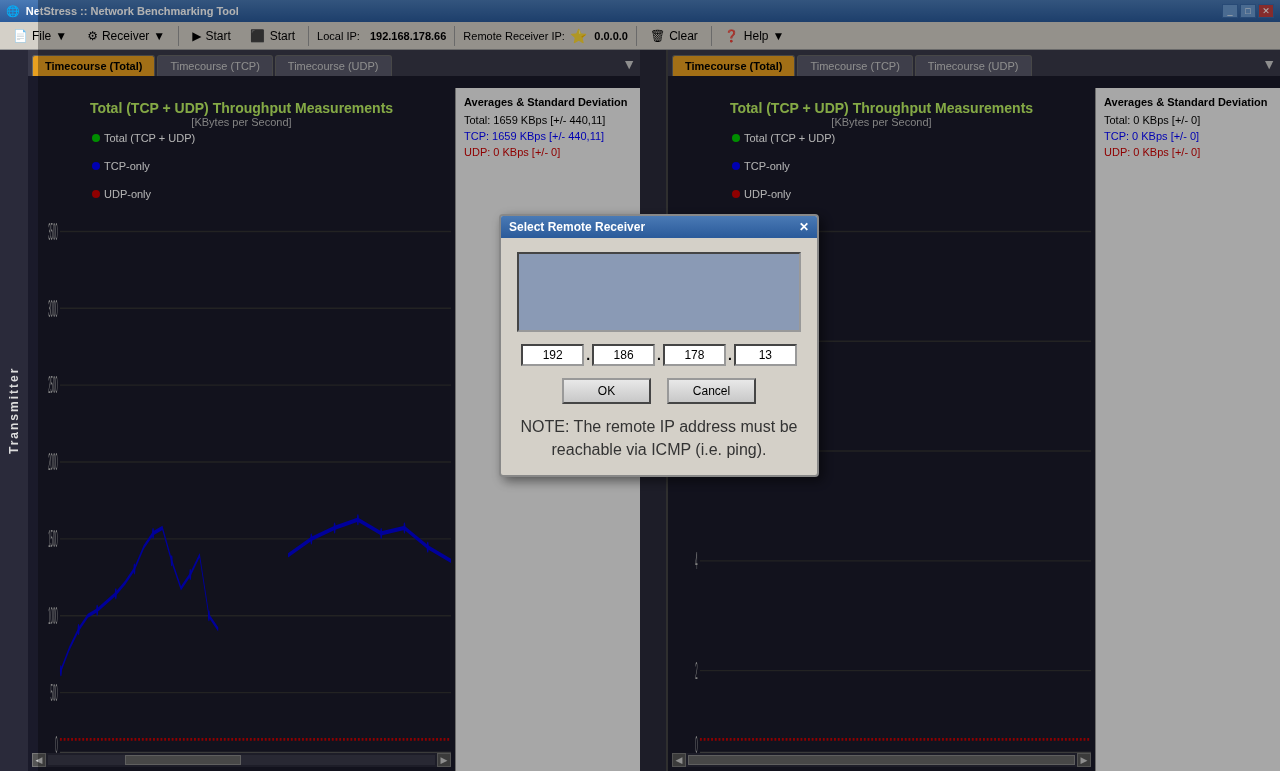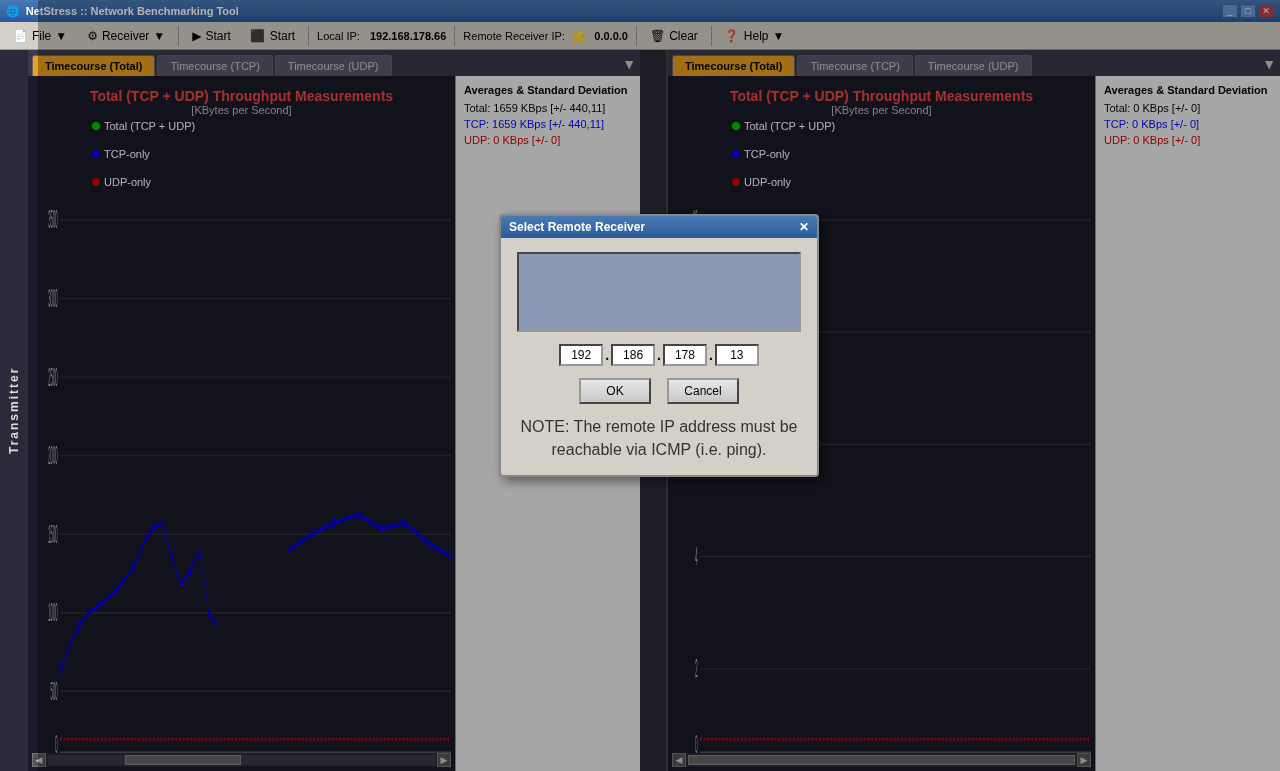--- a/index.html
+++ b/index.html
@@ -126,33 +126,34 @@
       letter-spacing: 2px;
       font-weight: bold;
     }
 
     
     .chart-panel {
       flex: 1;
       background: #1a1a2a;
       display: flex;
       flex-direction: column;
+      gap: 12px;
     }
 
     .chart-area {
       flex: 1;
       background: #1a1a2a;
       position: relative;
       padding: 8px 4px 4px 4px;
     }
 
     .chart-title {
       text-align: center;
       font-size: 14px;
-      color: #ef4444;
+      color: #bef264;
       font-weight: bold;
       padding-top: 4px;
     }
     .chart-subtitle {
       text-align: center;
       font-size: 11px;
       color: #bbb;
     }
 
     .legend {
@@ -286,21 +287,21 @@
 
     .ip-input-row {
       display: flex;
       align-items: center;
       gap: 2px;
       margin-bottom: 12px;
       justify-content: center;
     }
 
     .ip-field {
-      width: 44px;
+      width: 63px;
       height: 22px;
       text-align: center;
       border: 2px inset #999;
       background: #fff;
       font-size: 12px;
     }
 
     .ip-dot {
       font-size: 14px;
       font-weight: bold;
@@ -308,21 +309,21 @@
     }
 
     .dialog-buttons {
       display: flex;
       justify-content: center;
       gap: 16px;
       margin-bottom: 12px;
     }
 
     .dialog-btn {
-      width: 72px;
+      width: 89px;
       height: 26px;
       background: linear-gradient(to bottom, #e8e8e8, #c8c8c8);
       border: 2px outset #999;
       cursor: pointer;
       font-size: 12px;
       color: #000;
     }
 
     .dialog-note {
       font-size: 16px;

